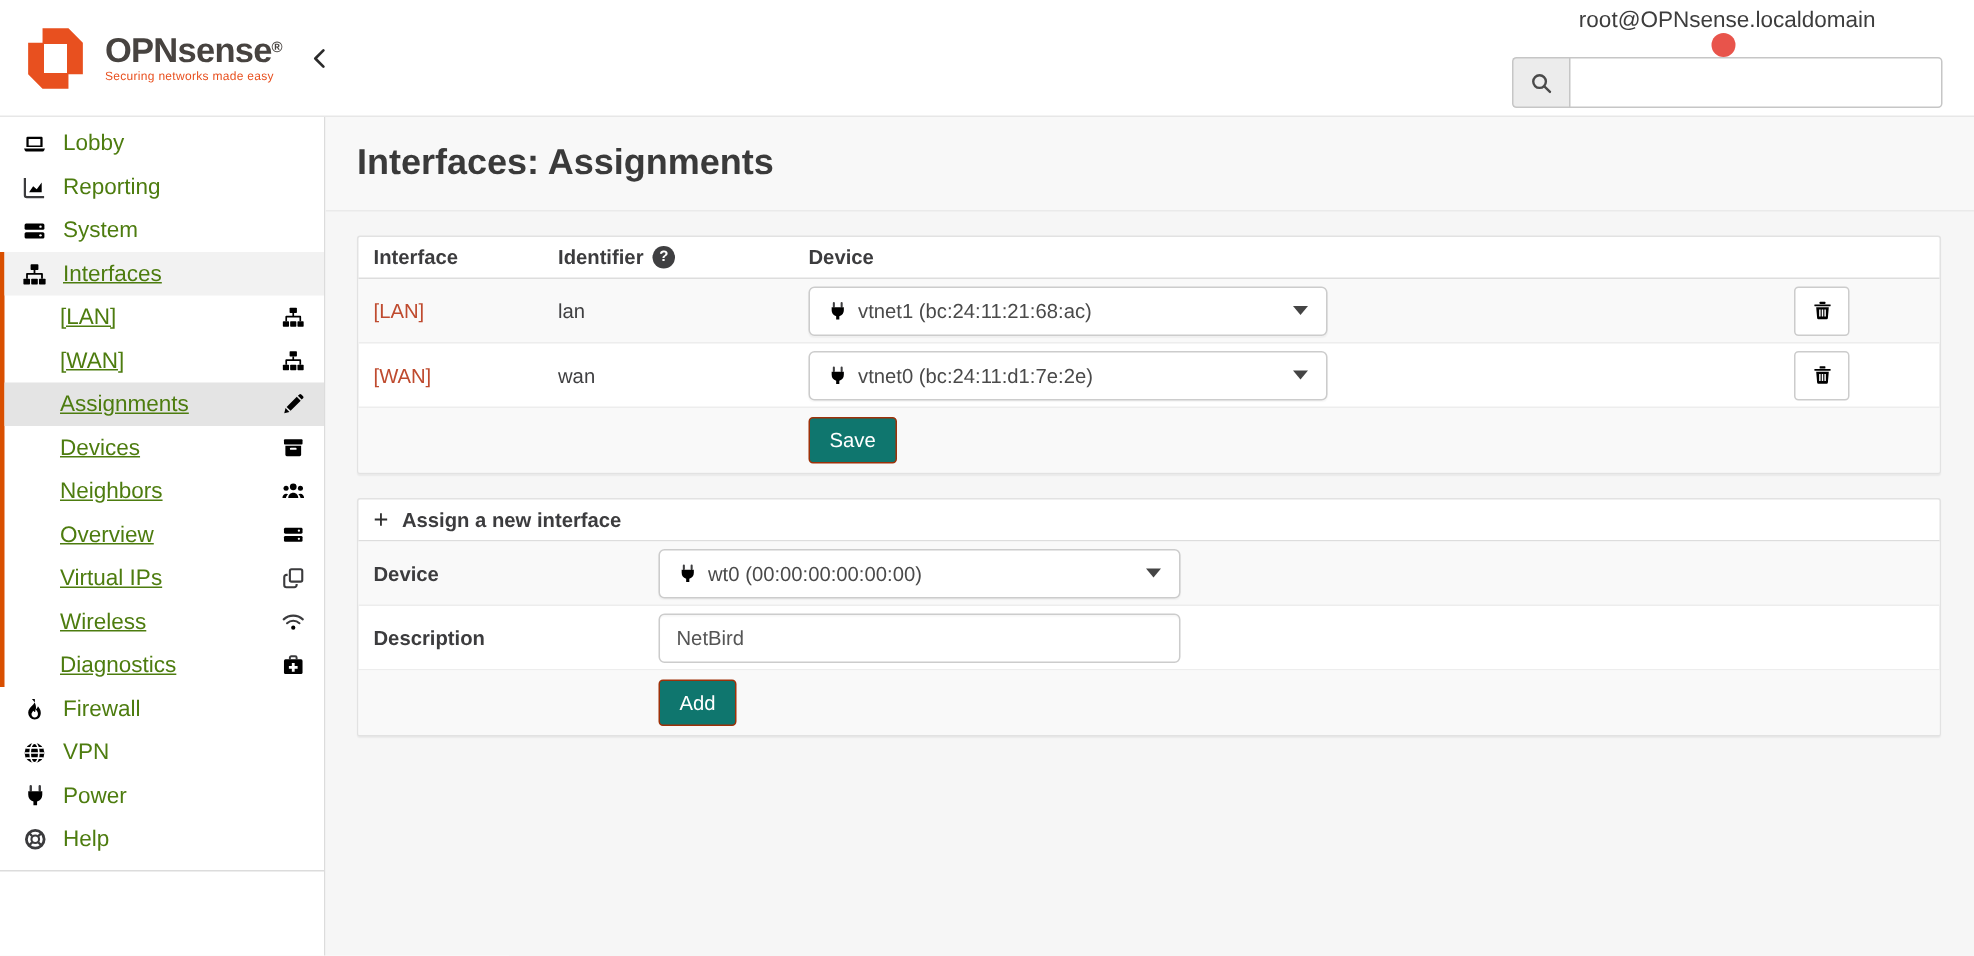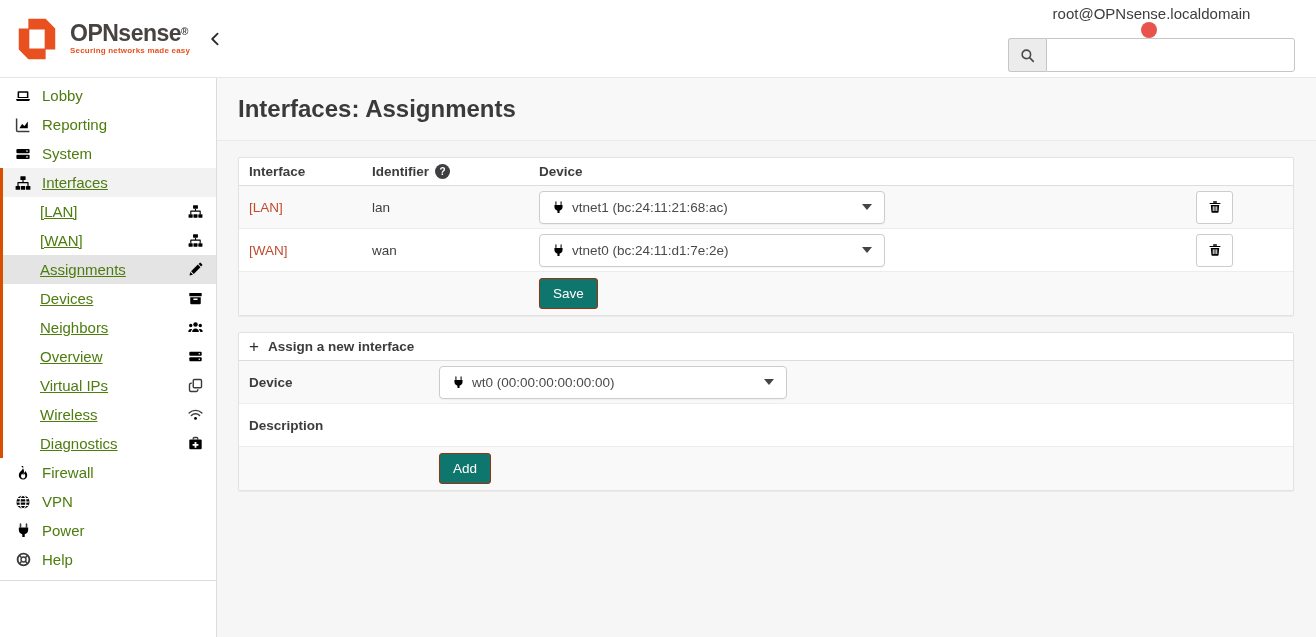--- a/index.html
+++ b/index.html
@@ -14,21 +14,21 @@
   
   .topbar {
     height:78px; display:flex; align-items:center;
     background:#fff; border-bottom:1px solid #e7e7e7;
     padding:0 21px 0 12px;
   }
   .brand { display:flex; align-items:center; cursor:pointer; }
   .brand-text { margin-left:8px; line-height:1; }
   .brand-name { font-size:23px; font-weight:800; color:#474340; letter-spacing:-0.5px; }
   .brand-reg { font-size:10px; font-weight:700; color:#474340; vertical-align:super; }
-  .brand-tagline { font-size:8px; font-weight:700; color:#e8501f; letter-spacing:.2px; margin-top:2px; }
+  .brand-tagline { font-size:8px; font-weight:400; color:#e8501f; letter-spacing:.2px; margin-top:2px; }
   .collapse-btn { margin-left:17px; color:#2b2b2b; cursor:pointer; }
   .topbar-right { margin-left:auto; display:flex; align-items:center;flex-direction:column; }
   .user-text { font-size:15px; color:#3d3d3d; }
   .status-dot { width:16px; height:16px; border-radius:50%; background:#e8544b; margin:0 24px 0 18px; }
   .searchbox { display:flex; }
   .search-addon {
     width:38px; height:34px; background:#ececec; border:1px solid #c6c6c6; border-right:none;
     border-radius:3px 0 0 3px; display:flex; align-items:center; justify-content:center; color:#4a4a4a;
     cursor:pointer;
   }
@@ -479,20 +479,21 @@
                   <use href="#i-plug"></use>
                 </svg>
               </span>
             <span>wt0 (00:00:00:00:00:00)</span>
             <span class="caret"></span>
           </div>
         </div>
 
         <div class="f-row">
           <span class="f-label">Description</span>
+          <input class="desc-input" type="text" value="NetBird" style="">
         </div>
 
         <div class="f-foot">
           <div></div>
           <button class="btn-primary">Add</button>
         </div>
       </section>
     </div>
   </main>
 </div>

